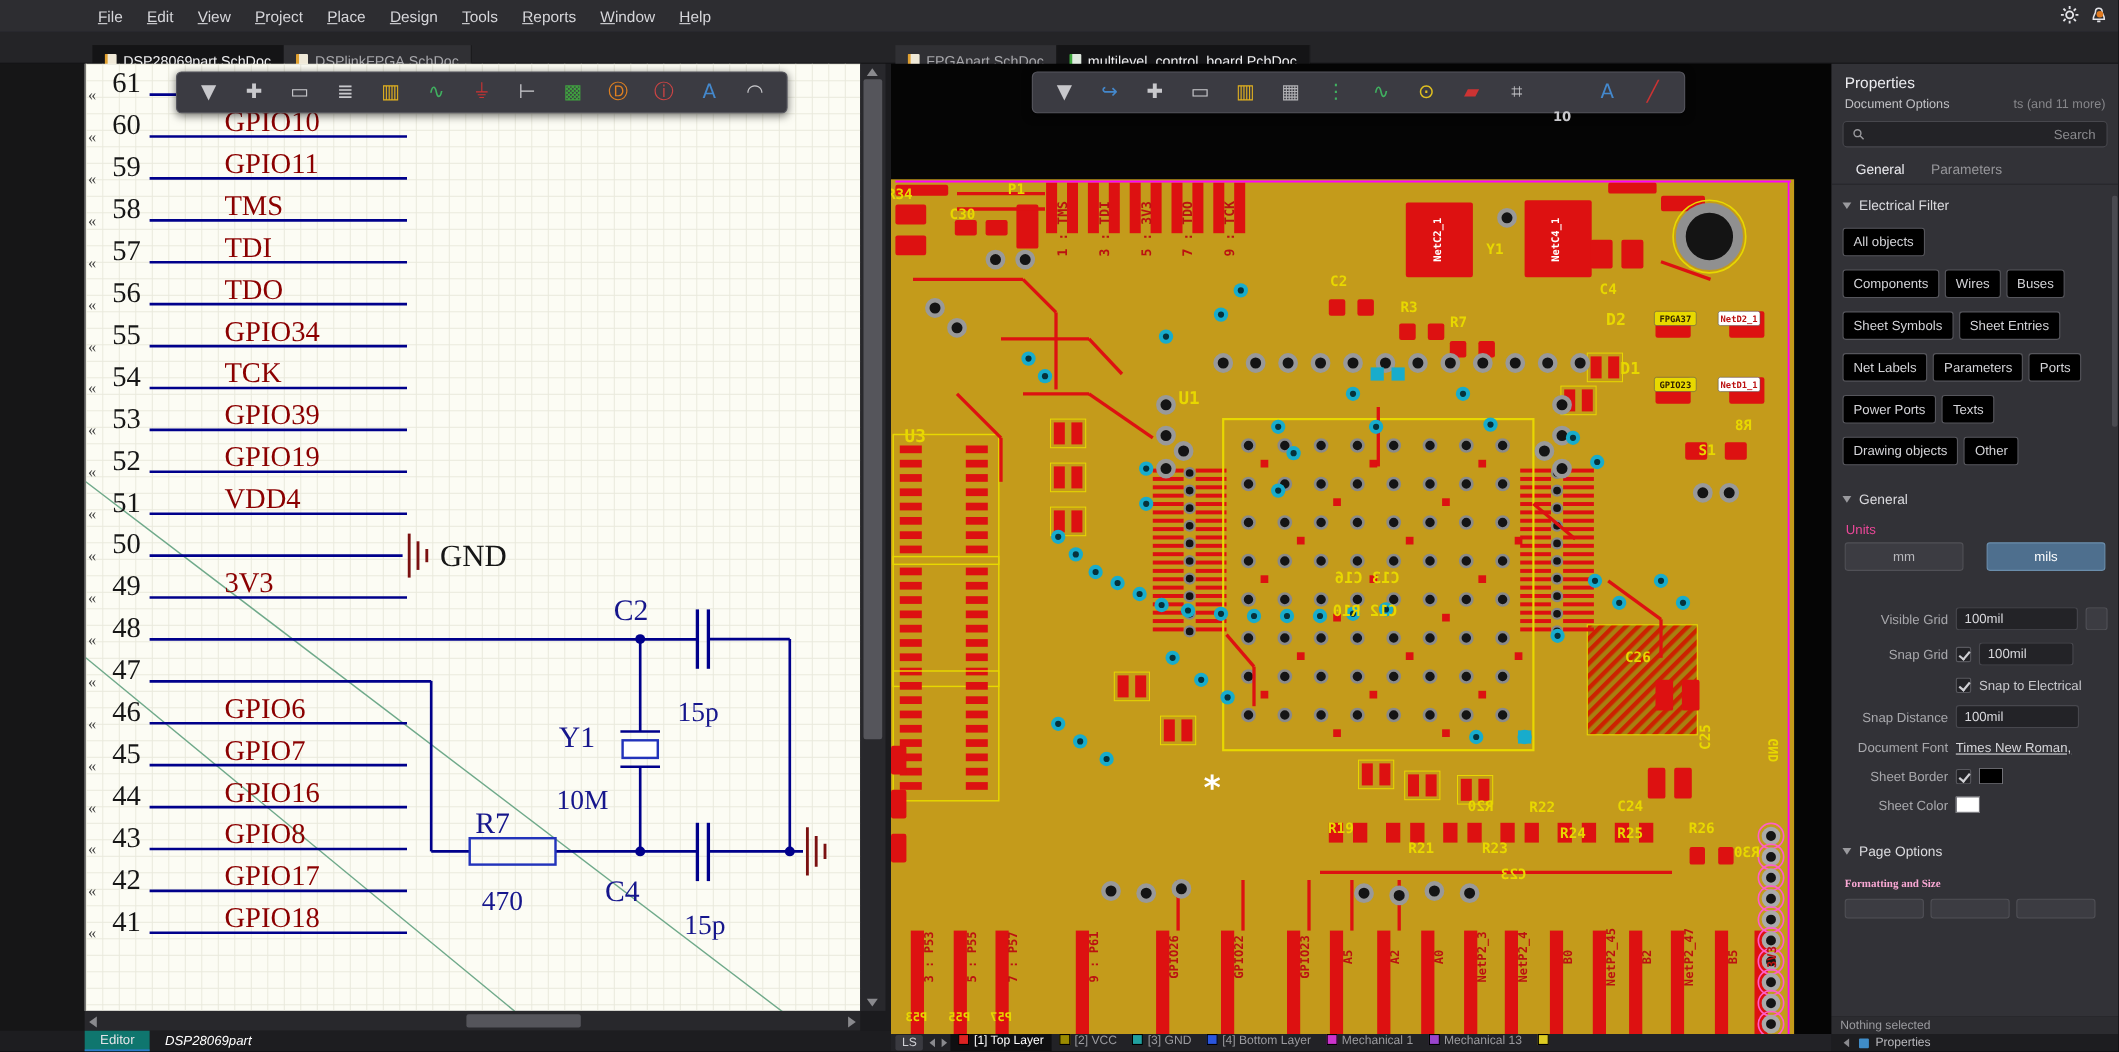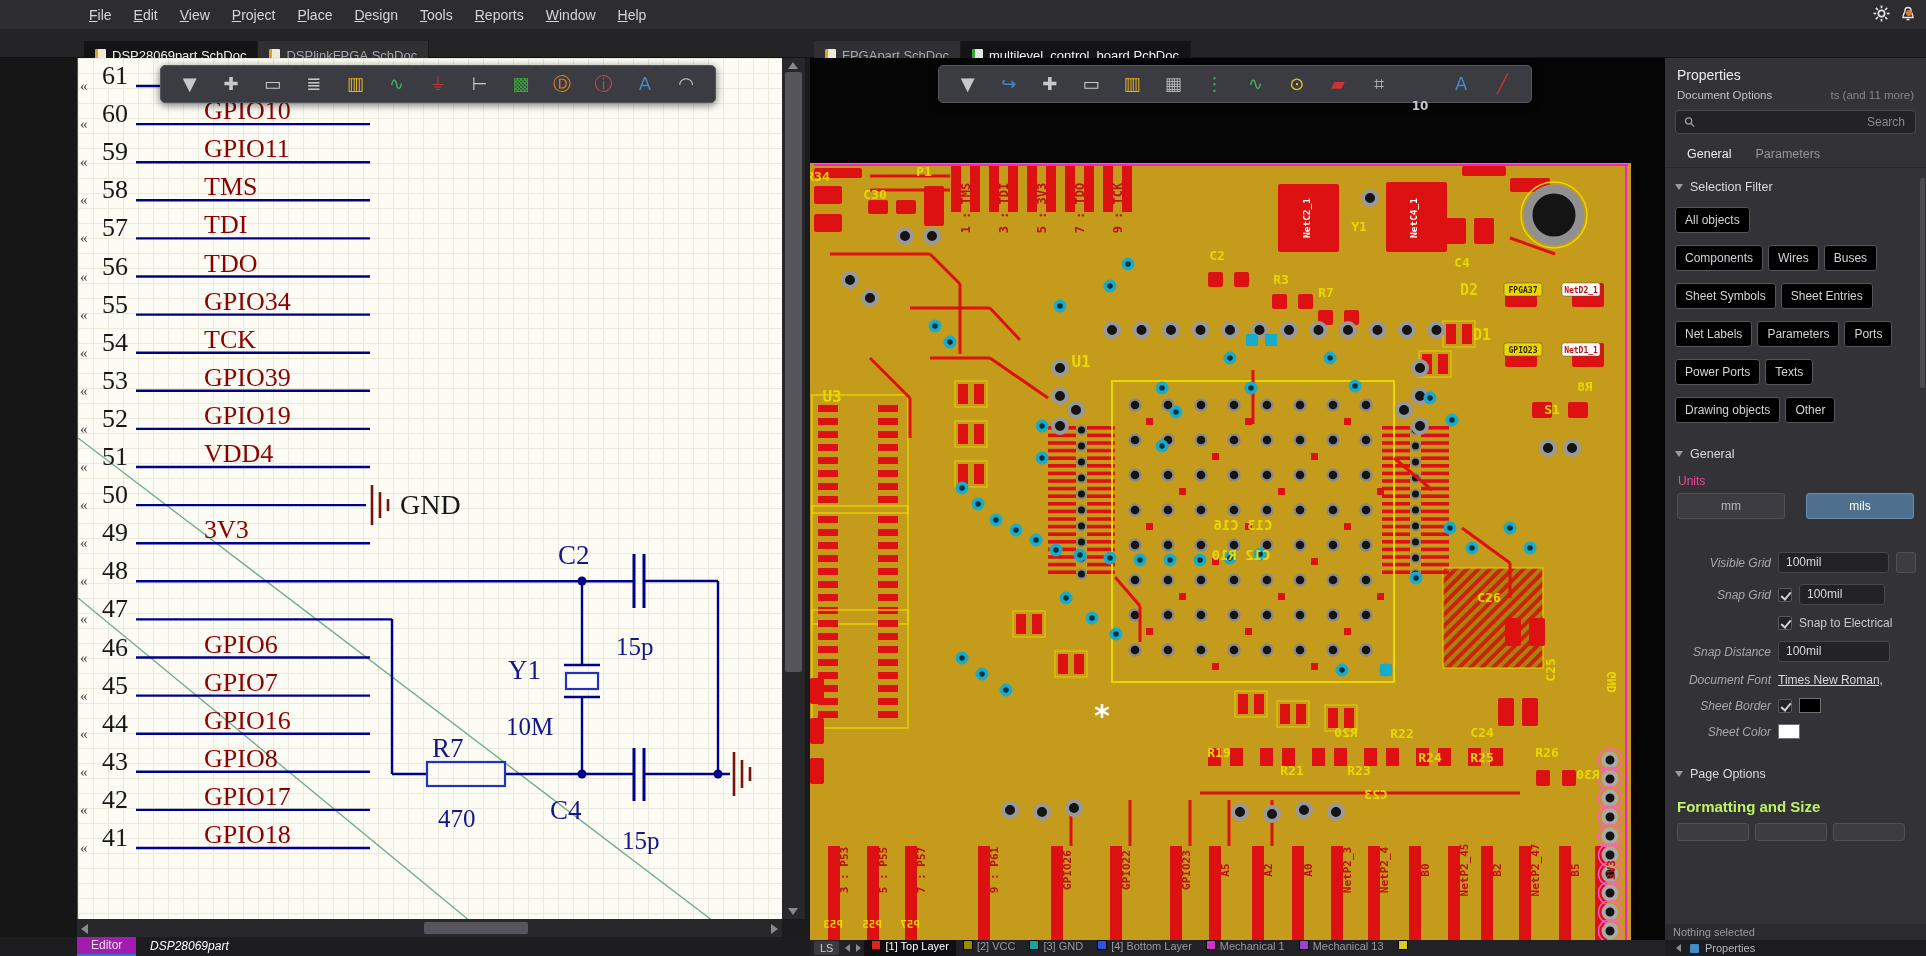--- a/index.html
+++ b/index.html
@@ -44,21 +44,21 @@
   #vthumb{position:absolute;left:3px;top:14px;width:17px;height:600px;background:#55555b;border-radius:2px;}
   .arr{position:absolute;width:0;height:0;}
   #hscroll{position:absolute;left:77px;top:919px;width:705px;height:18px;background:#28282c;}
   #hthumb{position:absolute;left:347px;top:3px;width:104px;height:12px;background:#55555b;border-radius:2px;}
 
   
   #pcbpanel{position:absolute;left:810px;top:58px;width:855px;height:882px;background:#050505;overflow:hidden;}
 
   
   #editorbar{position:absolute;left:0;top:937px;width:810px;height:19px;background:#1d1d20;}
-  #editor-tab{position:absolute;left:77px;top:0;height:19px;padding:0 14px;background:#a21caf;color:#e2e2e6;
+  #editor-tab{position:absolute;left:77px;top:0;height:19px;padding:0 14px;background:#0f766e;color:#e2e2e6;
               font-size:12px;line-height:17px;border-bottom:2px solid #2a7ac8;}
   #editor-doc{position:absolute;left:150px;top:2px;color:#ffffff;font-size:12px;font-style:italic;}
 
   #layerbar{position:absolute;left:810px;top:940px;width:855px;height:16px;background:#222226;
             display:flex;align-items:center;font-size:11px;color:#9a9a9e;padding-left:4px;overflow:hidden;}
   #ls-btn{background:#3a3a40;color:#d0d0d4;padding:0 6px;height:14px;line-height:14px;border-radius:2px;margin-right:3px;}
   .navarr{width:0;height:0;border-top:4px solid transparent;border-bottom:4px solid transparent;margin:0 3px;}
   .navarr.left{border-right:5px solid #8a8a8e;}
   .navarr.right{border-left:5px solid #8a8a8e;}
   .layer-tab{display:flex;align-items:flex-start;gap:4px;padding:0 7px;height:16px;white-space:nowrap;}
@@ -81,31 +81,31 @@
   .tri{width:0;height:0;border-left:4px solid transparent;border-right:4px solid transparent;border-top:6px solid #9a9a9e;}
   .btnrow{display:flex;gap:5px;padding:6px 10px;}
   .fbtn{background:#000000;border:1px solid #56565c;color:#d4d4d8;font-size:12px;padding:5px 9px;
         border-radius:3px;white-space:nowrap;cursor:default;}
   .units-label{padding:6px 13px 2px;font-size:12px;color:#ec4899;}
   .units-toggle{display:flex;justify-content:space-between;padding:3px 12px;}
   .ubtn{width:108px;text-align:center;padding:5px 0;font-size:12px;background:#3c3c42;
         border:1px solid #505056;color:#b8b8bc;border-radius:3px;}
   .ubtn.sel{background:#4e6f8e;border-color:#6a8dab;color:#fff;}
   .frow{display:flex;align-items:center;gap:7px;padding:0 10px;margin-top:11px;font-size:12px;white-space:nowrap;overflow:hidden;}
-  .flabel{width:96px;text-align:right;color:#a8a8ac;flex-shrink:0;font-style:italic;}
+  .flabel{width:96px;text-align:right;color:#a8a8ac;flex-shrink:0;}
   .finput{background:#232327;border:1px solid #47474d;color:#d8d8dc;height:21px;line-height:19px;
           border-radius:3px;padding:0 7px;}
   .finput.wide{width:112px;}
   .minibtn{width:20px;height:21px;background:#3c3c42;border:1px solid #505056;border-radius:3px;flex-shrink:0;}
   .cb{width:14px;height:14px;border:1px solid #58585e;background:#232327;border-radius:2px;position:relative;flex-shrink:0;}
   .cb.checked::after{content:"";position:absolute;left:4px;top:1px;width:4px;height:8px;
                      border-right:2px solid #cfcfd3;border-bottom:2px solid #cfcfd3;transform:rotate(40deg);}
   .swatch{width:22px;height:15px;border:1px solid #707076;}
   .linkval{color:#d8d8dc;text-decoration:underline;}
-  .bold-sub{padding:10px 12px 4px;font-size:15px;font-weight:bold;color:#bef264;}
+  .bold-sub{padding:10px 12px 4px;font-size:10px;font-weight:bold;color:#f9a8d4;font-family:Liberation Serif, serif;}
   .ghost-row{display:flex;gap:6px;padding:4px 12px;}
   .gbtn{width:72px;height:18px;background:#3c3c42;border:1px solid #505056;border-radius:3px;}
   #props-scroll{position:absolute;right:1px;top:120px;width:5px;height:210px;background:#4a4a50;border-radius:2px;}
 
   #props-status{position:absolute;left:1665px;top:924px;width:261px;height:16px;background:#2c2c30;
                 color:#9a9a9e;font-size:11px;line-height:16px;padding-left:8px;}
   #props-bottom{position:absolute;left:1665px;top:940px;width:261px;height:16px;background:#1d1d20;
                 color:#b8b8bc;font-size:11px;display:flex;align-items:center;gap:6px;padding-left:8px;}
   .props-tab-chip{width:9px;height:9px;background:#3f8cc8;border-radius:1px;}
 </style>
@@ -1029,21 +1029,21 @@
       </svg>
       <input placeholder="Search" style="">
     </div>
     <div class="ptabs">
       <div class="ptab active">General</div>
       <div class="ptab">Parameters</div>
     </div>
 
     <div class="section-h">
       <span class="tri"></span>
-      <span>Selection Filter</span>
+      <span>Electrical Filter</span>
     </div>
     <div id="filter-rows">
         <div class="btnrow">
           <button class="fbtn">All objects</button>
         </div>
         <div class="btnrow">
           <button class="fbtn">Components</button>
           <button class="fbtn">Wires</button>
           <button class="fbtn">Buses</button>
         </div>

